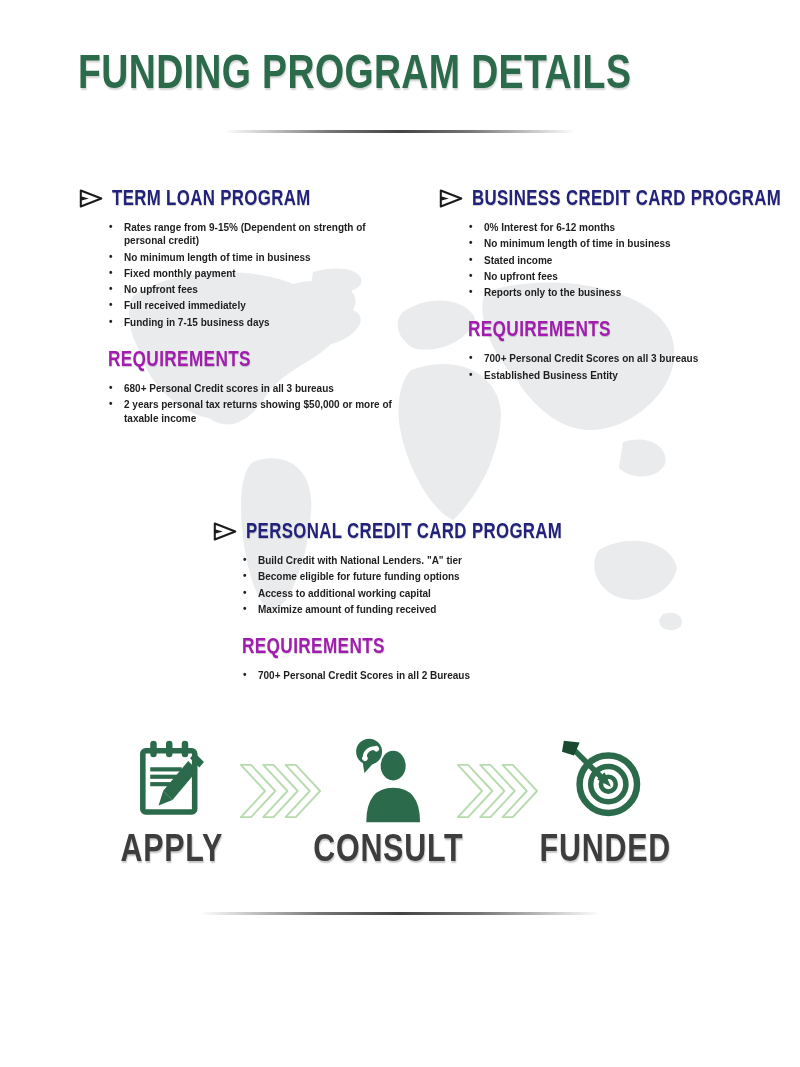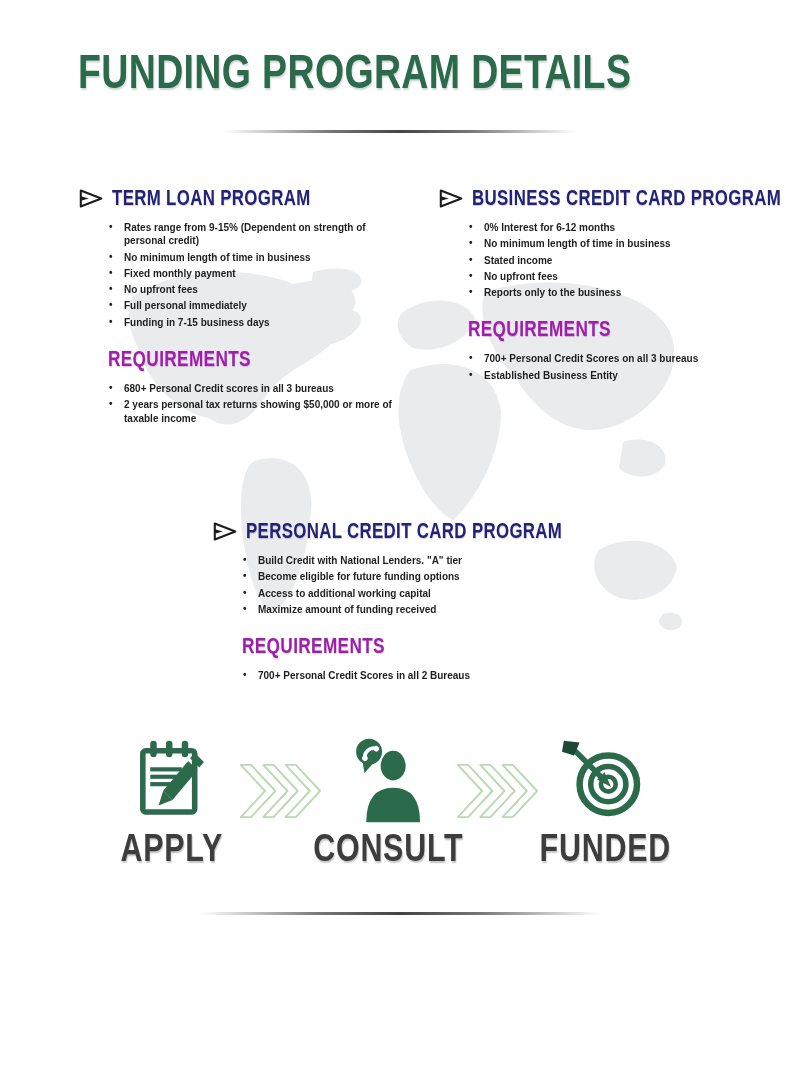--- a/index.html
+++ b/index.html
@@ -103,21 +103,21 @@
       <polygon points="3,11.5 12,14 3,16.5" fill="#1b1b1b"></polygon>
     </svg>
     <span class="condensed heading-text">TERM LOAN PROGRAM</span>
   </div>
   <div class="section-content">
     <ul class="bullets">
       <li>Rates range from 9-15% (Dependent on strength of personal credit)</li>
       <li>No minimum length of time in business</li>
       <li>Fixed monthly payment</li>
       <li>No upfront fees</li>
-      <li>Full personal immediately</li>
+      <li>Full received immediately</li>
       <li>Funding in 7-15 business days</li>
     </ul>
     <div class="req-heading"><span class="condensed">REQUIREMENTS</span></div>
     <ul class="bullets req-list">
       <li>680+ Personal Credit scores in all 3 bureaus</li>
       <li>2 years personal tax returns showing $50,000 or more of taxable income</li>
     </ul>
   </div>
 </div>
 

